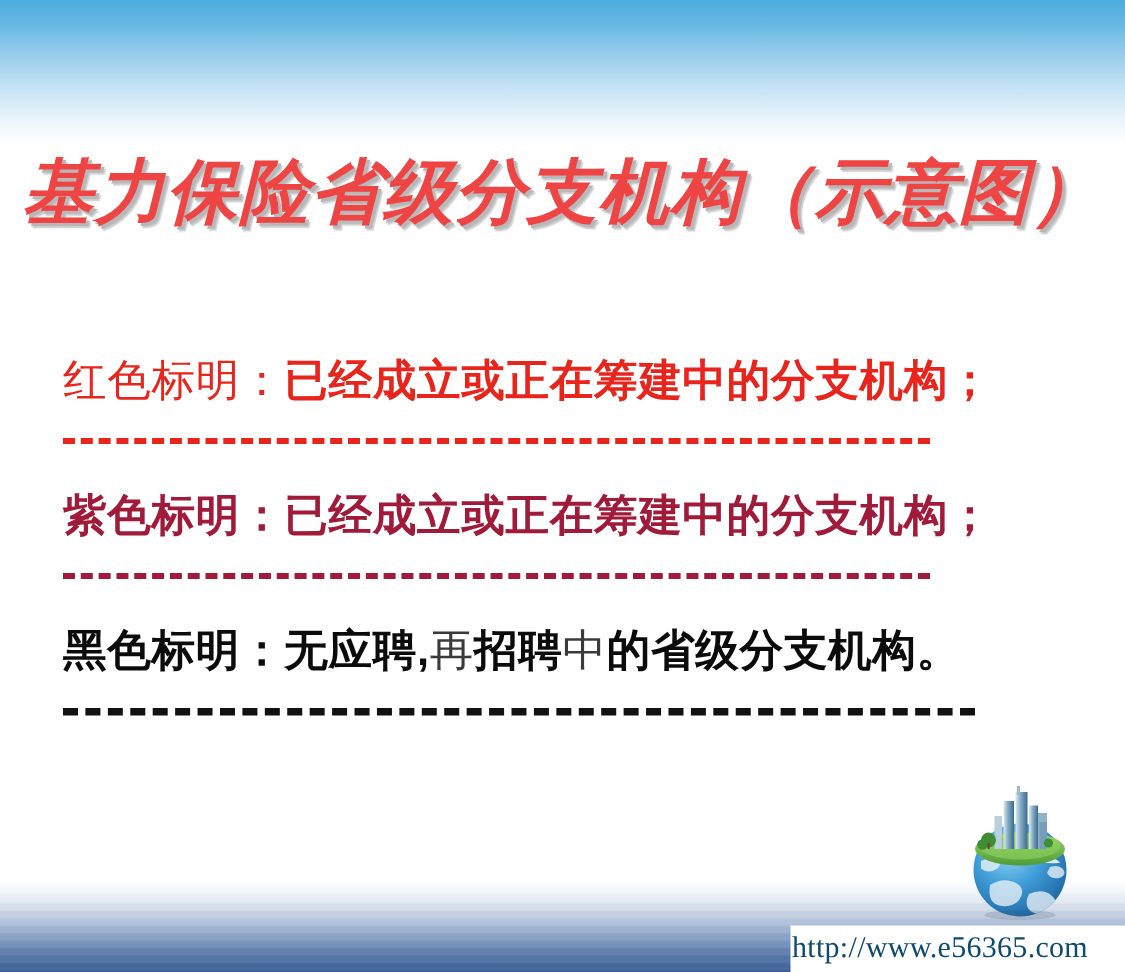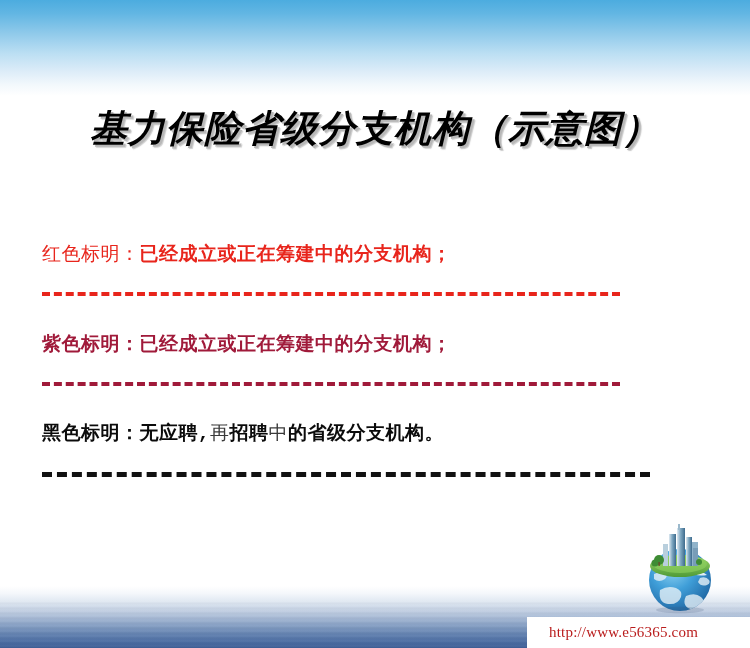--- a/index.html
+++ b/index.html
@@ -72,55 +72,55 @@
   
   .slide-title {
     position: absolute;
     left: 0;
     top: 98px;
     width: 750px;
     text-align: center;
     font-family: "Liberation Serif", "DejaVu Serif", serif;
     font-weight: bold;
     font-style: italic;
-    font-size: 37px;
+    font-size: 47px;
     line-height: 62px;
     letter-spacing: 1px;
-    color: #000000;
+    color: #ef4444;
     text-shadow: 2px 2px 0 #b8b8b8, 3px 3px 1px rgba(140,140,140,0.45);
     white-space: nowrap;
   }
 
   
   .legend-block {
     position: absolute;
     left: 42px;
     top: 232px;
     width: 640px;
   }
 
   .legend-line {
     font-family: "Liberation Sans", "DejaVu Sans", sans-serif;
-    font-size: 19px;
+    font-size: 29px;
     line-height: 44px;
     letter-spacing: 0.5px;
     white-space: nowrap;
   }
   .legend-line .lead {
     font-weight: bold;
   }
   .legend-line .tail {
     font-weight: bold;
   }
 
   .line-red   { color: #e8251c; }
   .line-red .lead { font-weight: normal; }
   .line-purple{ color: #a01a3a; }
   .line-purple .lead { font-weight: bold; }
-  .line-black { color: #0b0b0b; font-family: Liberation Mono, monospace; }
+  .line-black { color: #0b0b0b; }
 
   .line-black .soft {
     font-weight: normal;
     color: #3a3a3a;
   }
 
   .rule {
     height: 10px;
     margin: 0;
   }
@@ -157,24 +157,24 @@
 
   
   .url-watermark {
     position: absolute;
     left: 527px;
     top: 617px;
     width: 223px;
     height: 31px;
     background: #ffffff;
     font-family: "Liberation Serif", "DejaVu Serif", serif;
-    font-size: 15px;
+    font-size: 20px;
     line-height: 31px;
-    color: #b91c1c;
-    padding-left: 22px;
+    color: #0c4a6e;
+    padding-left: 1px;
     box-sizing: border-box;
     letter-spacing: 0.2px;
   }
 </style>
 </head>
 <body>
 
 <div id="slide">
 
   <div class="sky-band"></div>

